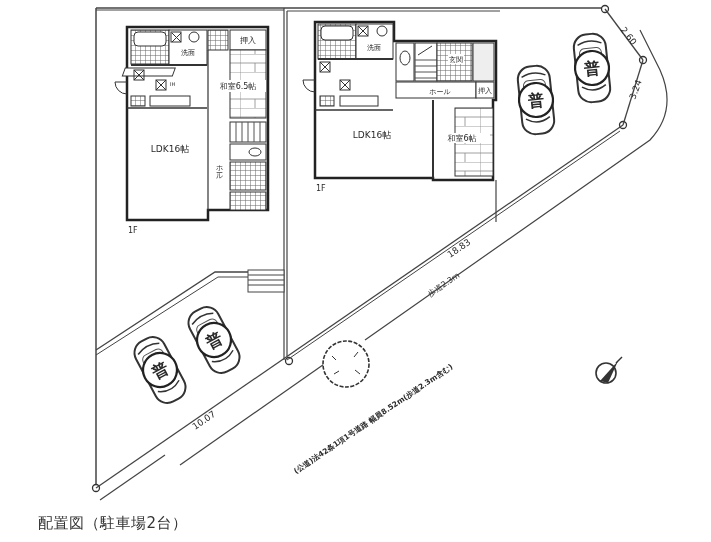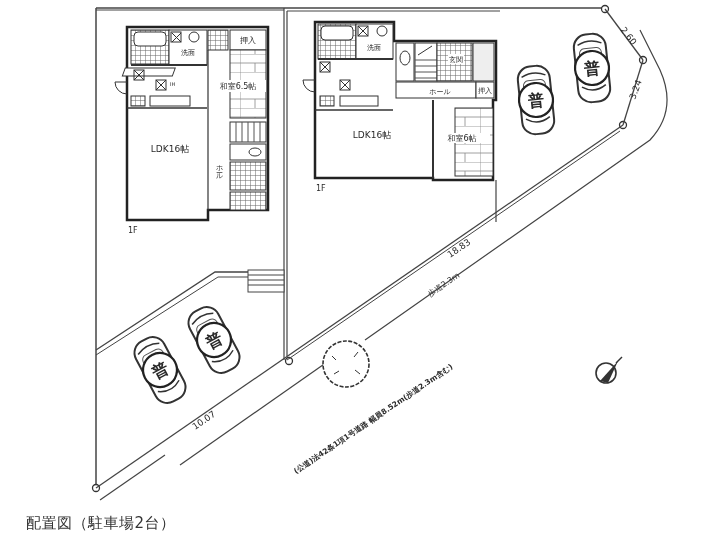--- a/index.html
+++ b/index.html
@@ -1,20 +1,20 @@
 <!DOCTYPE html>
 <html><head>
   <meta charset="utf-8">
   <style>
     html, body { margin: 0; padding: 0; background: #ffffff; }
     body { width: 711px; height: 542px; position: relative; overflow: hidden;
            font-family: "DejaVu Sans", sans-serif; color: #222; }
     #stage { position: absolute; left: 0; top: 0; width: 711px; height: 542px; }
     svg text { font-family: "DejaVu Sans", sans-serif; fill: #2a2a2a; }
-    .caption { position: absolute; left: 26px; top: 514px; font-size: 15px;
+    .caption { position: absolute; left: 38px; top: 514px; font-size: 15px;
                color: #333; letter-spacing: 0.5px;
                font-family: "DejaVu Sans", sans-serif; }
   </style>
 </head>
 <body>
 
 <div id="stage">
 <svg width="711" height="542" viewBox="0 0 711 542" xmlns="http://www.w3.org/2000/svg">
   <defs>
     <pattern id="tile" width="5" height="5" patternUnits="userSpaceOnUse">

